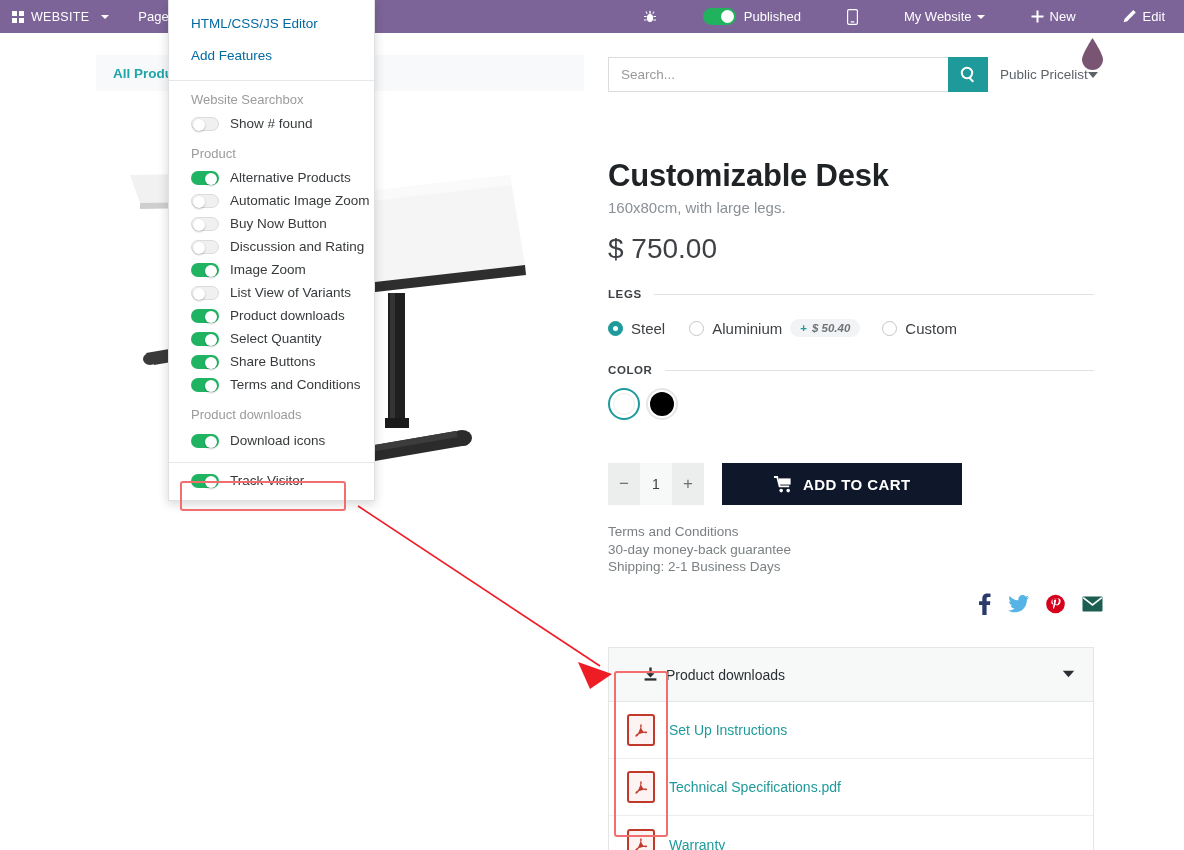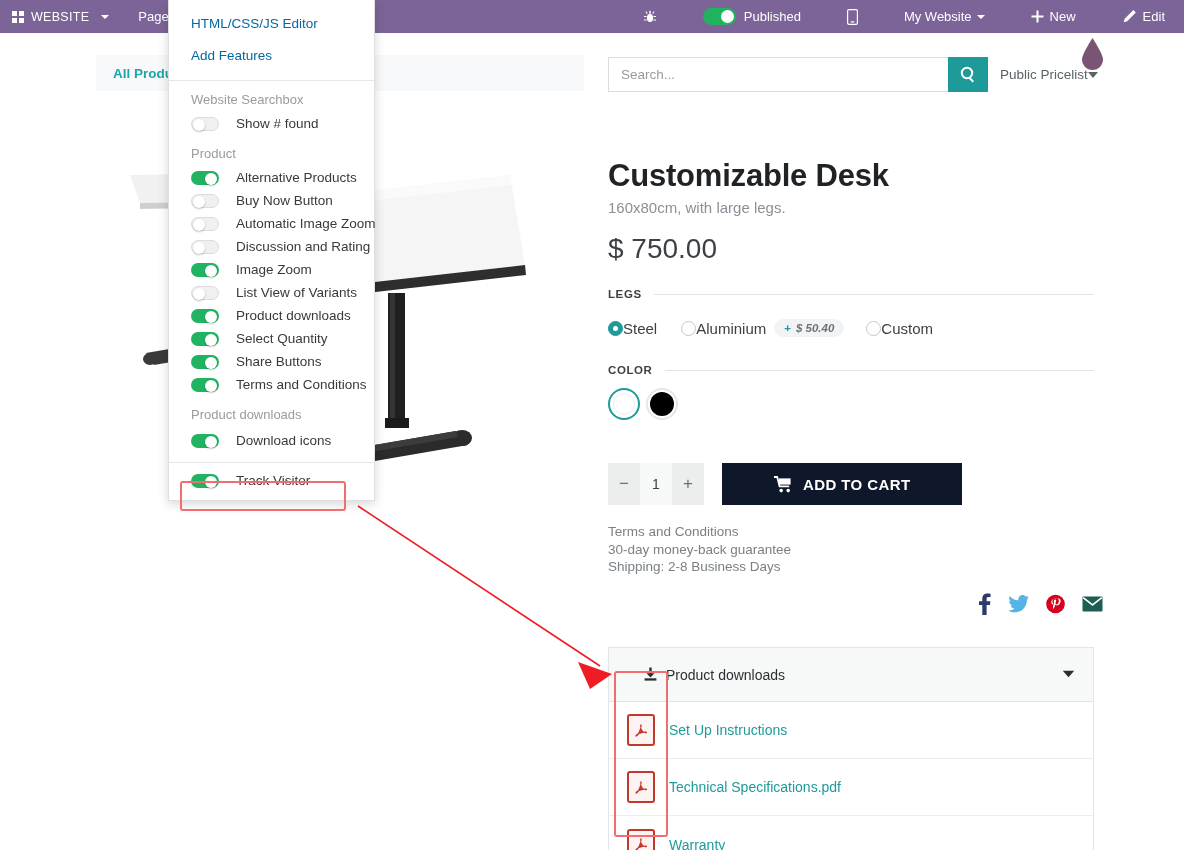--- a/index.html
+++ b/index.html
@@ -95,21 +95,21 @@
     color: #0369a1; font-size: 13.5px; line-height: 18px;
   }
   .dd-sep { height: 1px; background: #e7e7e7; margin: 8px 0 0 0; }
   .dd-group {
     padding: 11px 20px 5px 22px;
     color: #9b9b9b; font-size: 13px;
   }
   .dd-toggle-row {
     display: flex; align-items: center;
     padding: 4px 20px 4px 22px;
-    gap: 17px;
+    gap: 11px;
     position: relative;
   }
   .dd-toggle-row .lbl { font-size: 13.5px; color: #373a3c; white-space: nowrap; }
   .sw {
     width: 28px; height: 14px; border-radius: 8px;
     position: relative; flex: none;
     border: 1px solid transparent;
   }
   .sw.off { background: #f0f0f0; border-color: #dcdcdc; }
   .sw.off::after {
@@ -168,21 +168,21 @@
 
   .attr-head {
     position: absolute; left: 608px;
     display: flex; align-items: center; gap: 12px;
     width: 486px;
   }
   .attr-head .t { font-size: 11.5px; font-weight: bold; letter-spacing: .6px; color: #3d4044; }
   .attr-head .rule { flex: 1; height: 1px; background: #e2e2e2; }
 
   #legsrow { position: absolute; left: 608px; top: 286px; display: flex; align-items: center; }
-  .radio-opt { display: flex; align-items: center; margin-right: 24px; }
+  .radio-opt { display: flex; align-items: center; gap: 8px; margin-right: 24px; }
   .radio {
     width: 15px; height: 15px; border-radius: 50%;
     border: 1px solid #c3c7ca; background: #fff; flex: none; position: relative;
   }
   .radio.sel { border: 1px solid #1f9a9a; background: #1f9a9a; }
   .radio.sel::after {
     content:""; position:absolute; left:4px; top:4px;
     width:5px; height:5px; border-radius:50%; background:#fff;
   }
   .radio-opt .rl { font-size: 15px; color: #3d4044; }
@@ -435,21 +435,21 @@
         <circle cx="7.2" cy="14.6" r="1.8" fill="#ffffff"></circle>
         <circle cx="14.2" cy="14.6" r="1.8" fill="#ffffff"></circle>
       </svg>
       <span>ADD TO CART</span>
     </button>
   </div>
 
   <div id="terms">
     <div>Terms and Conditions</div>
     <div>30-day money-back guarantee</div>
-    <div>Shipping: 2-8 Business Days</div>
+    <div>Shipping: 2-1 Business Days</div>
   </div>
 
   <div id="social">
     <svg width="13" height="22" viewBox="0 0 13 22">
       <path d="M8.6 22 V12.1 H11.9 L12.4 8.3 H8.6 V5.9 C8.6 4.8 8.9 4.1 10.4 4.1 H12.5 V0.7 C12.1 0.65 10.9 0.5 9.4 0.5 C6.4 0.5 4.3 2.4 4.3 5.5 V8.3 H1 V12.1 H4.3 V22 Z" fill="#2b3a68"></path>
     </svg>
     <svg width="21" height="18" viewBox="0 0 21 18">
       <path d="M21 2.2 C20.2 2.6 19.4 2.8 18.5 2.9 C19.4 2.35 20.1 1.5 20.4 0.45 C19.6 0.95 18.7 1.3 17.7 1.5 C16.9 0.6 15.8 0.05 14.6 0.05 C12.2 0.05 10.3 2 10.3 4.4 C10.3 4.75 10.35 5.05 10.4 5.35 C6.9 5.2 3.8 3.5 1.7 0.9 C1.3 1.55 1.1 2.3 1.1 3.1 C1.1 4.6 1.85 5.95 3.0 6.7 C2.3 6.7 1.65 6.5 1.1 6.2 V6.25 C1.1 8.35 2.6 10.1 4.6 10.5 C4.25 10.6 3.85 10.65 3.45 10.65 C3.15 10.65 2.9 10.6 2.6 10.55 C3.15 12.3 4.75 13.55 6.65 13.6 C5.15 14.8 3.25 15.5 1.2 15.5 C0.85 15.5 0.5 15.5 0.2 15.45 C2.1 16.65 4.35 17.35 6.75 17.35 C14.6 17.35 18.9 10.85 18.9 5.2 C18.9 5.0 18.9 4.85 18.9 4.65 C19.75 4.05 20.45 3.2 21 2.2 Z" fill="#56b3e6"></path>
     </svg>
     <svg width="19" height="20" viewBox="0 0 19 20">
@@ -514,25 +514,25 @@
     <span class="lbl">Show # found</span>
   </div>
 
   <div class="dd-group">Product</div>
   <div class="dd-toggle-row">
     <span class="sw on"></span>
     <span class="lbl">Alternative Products</span>
   </div>
   <div class="dd-toggle-row">
     <span class="sw off"></span>
+    <span class="lbl">Automatic Image Zoom</span>
+  </div>
+  <div class="dd-toggle-row">
+    <span class="sw off"></span>
     <span class="lbl">Buy Now Button</span>
-  </div>
-  <div class="dd-toggle-row">
-    <span class="sw off"></span>
-    <span class="lbl">Automatic Image Zoom</span>
   </div>
   <div class="dd-toggle-row">
     <span class="sw off"></span>
     <span class="lbl">Discussion and Rating</span>
   </div>
   <div class="dd-toggle-row">
     <span class="sw on"></span>
     <span class="lbl">Image Zoom</span>
   </div>
   <div class="dd-toggle-row">

